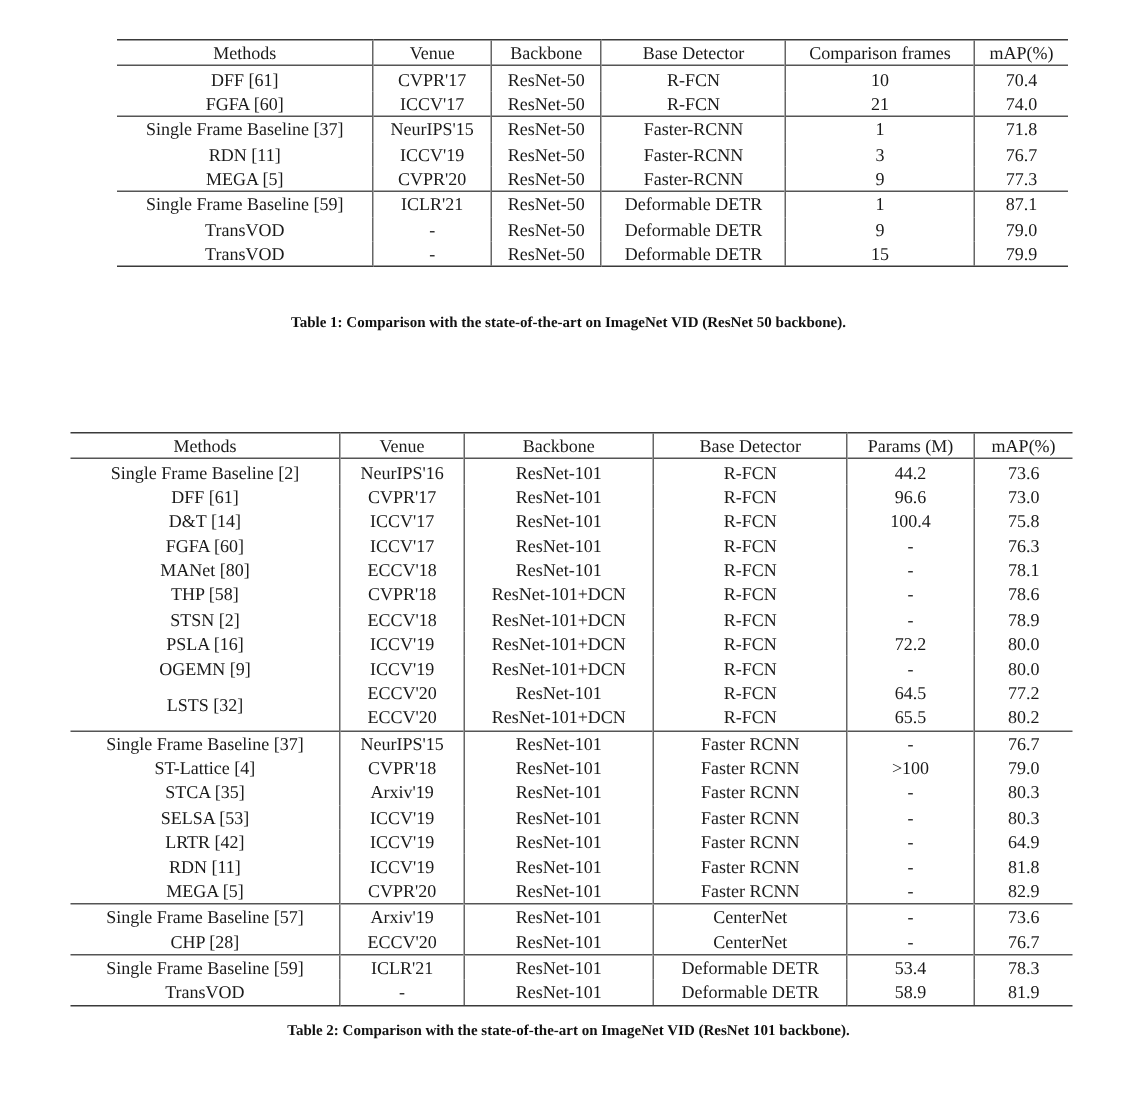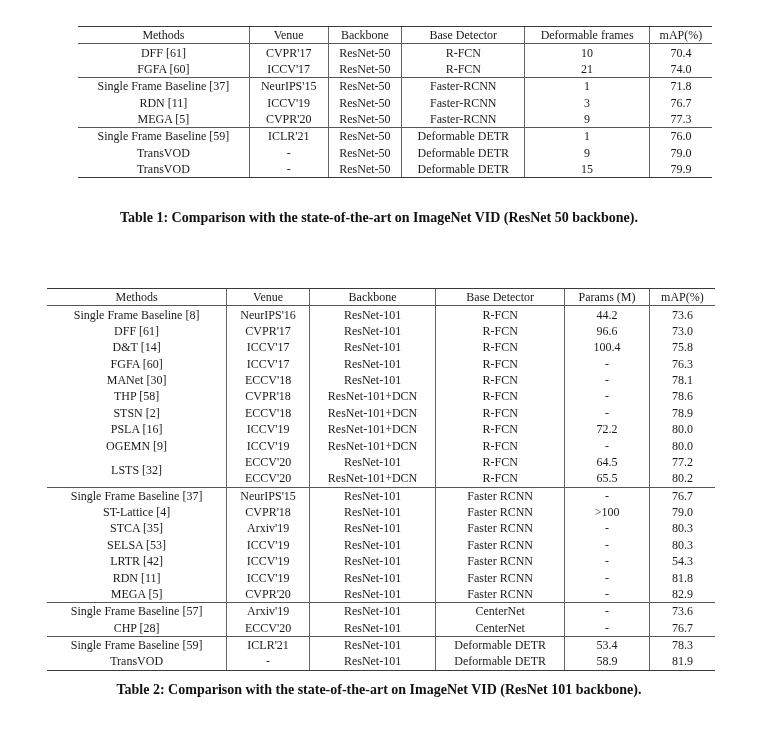--- a/index.html
+++ b/index.html
@@ -63,40 +63,40 @@
   .bold { font-weight: bold; }
 
   
   .caption {
     position: absolute;
     width: 758px;
     left: 0;
     text-align: center;
     font-family: "Liberation Serif", "DejaVu Serif", serif;
     font-weight: bold;
-    font-size: 14px;
+    font-size: 10px;
     color: #111111;
   }
   #caption1 { top: 210px; }
   #caption2 { top: 682px; }
 </style>
 </head>
 <body>
 
 <div class="page">
 
   <div class="table-block" id="table1-block">
     <table class="paper-table">
       <thead>
         <tr class="rule-top">
           <th>Methods</th>
           <th class="sep">Venue</th>
           <th class="sep">Backbone</th>
           <th class="sep">Base Detector</th>
-          <th class="sep">Deformable frames</th>
+          <th class="sep">Comparison frames</th>
           <th class="sep">mAP(%)</th>
         </tr>
       </thead>
       <tbody id="table1-body">
           <tr class="rule-mid group-start">
             <td>DFF [61]</td>
             <td class="sep">CVPR'17</td>
             <td class="sep">ResNet-50</td>
             <td class="sep">R-FCN</td>
             <td class="sep">10</td>
@@ -133,21 +133,21 @@
             <td class="sep">Faster-RCNN</td>
             <td class="sep">9</td>
             <td class="sep">77.3</td>
           </tr>
           <tr class="rule-mid group-start">
             <td>Single Frame Baseline [59]</td>
             <td class="sep">ICLR'21</td>
             <td class="sep">ResNet-50</td>
             <td class="sep">Deformable DETR</td>
             <td class="sep">1</td>
-            <td class="sep">76.0</td>
+            <td class="sep">87.1</td>
           </tr>
           <tr>
             <td>TransVOD</td>
             <td class="sep">-</td>
             <td class="sep">ResNet-50</td>
             <td class="sep">Deformable DETR</td>
             <td class="sep">9</td>
             <td class="sep">79.0</td>
           </tr>
           <tr class="group-end rule-bottom">
@@ -171,21 +171,21 @@
           <th>Methods</th>
           <th class="sep">Venue</th>
           <th class="sep">Backbone</th>
           <th class="sep">Base Detector</th>
           <th class="sep">Params (M)</th>
           <th class="sep">mAP(%)</th>
         </tr>
       </thead>
       <tbody id="table2-body">
           <tr class="rule-mid group-start">
-            <td>Single Frame Baseline [8]</td>
+            <td>Single Frame Baseline [2]</td>
             <td class="sep">NeurIPS'16</td>
             <td class="sep">ResNet-101</td>
             <td class="sep">R-FCN</td>
             <td class="sep">44.2</td>
             <td class="sep">73.6</td>
           </tr>
           <tr>
             <td>DFF [61]</td>
             <td class="sep">CVPR'17</td>
             <td class="sep">ResNet-101</td>
@@ -203,21 +203,21 @@
           </tr>
           <tr>
             <td>FGFA [60]</td>
             <td class="sep">ICCV'17</td>
             <td class="sep">ResNet-101</td>
             <td class="sep">R-FCN</td>
             <td class="sep">-</td>
             <td class="sep">76.3</td>
           </tr>
           <tr>
-            <td>MANet [30]</td>
+            <td>MANet [80]</td>
             <td class="sep">ECCV'18</td>
             <td class="sep">ResNet-101</td>
             <td class="sep">R-FCN</td>
             <td class="sep">-</td>
             <td class="sep">78.1</td>
           </tr>
           <tr>
             <td>THP [58]</td>
             <td class="sep">CVPR'18</td>
             <td class="sep">ResNet-101+DCN</td>
@@ -295,21 +295,21 @@
             <td class="sep">Faster RCNN</td>
             <td class="sep">-</td>
             <td class="sep">80.3</td>
           </tr>
           <tr>
             <td>LRTR [42]</td>
             <td class="sep">ICCV'19</td>
             <td class="sep">ResNet-101</td>
             <td class="sep">Faster RCNN</td>
             <td class="sep">-</td>
-            <td class="sep">54.3</td>
+            <td class="sep">64.9</td>
           </tr>
           <tr>
             <td>RDN [11]</td>
             <td class="sep">ICCV'19</td>
             <td class="sep">ResNet-101</td>
             <td class="sep">Faster RCNN</td>
             <td class="sep">-</td>
             <td class="sep">81.8</td>
           </tr>
           <tr class="group-end">

